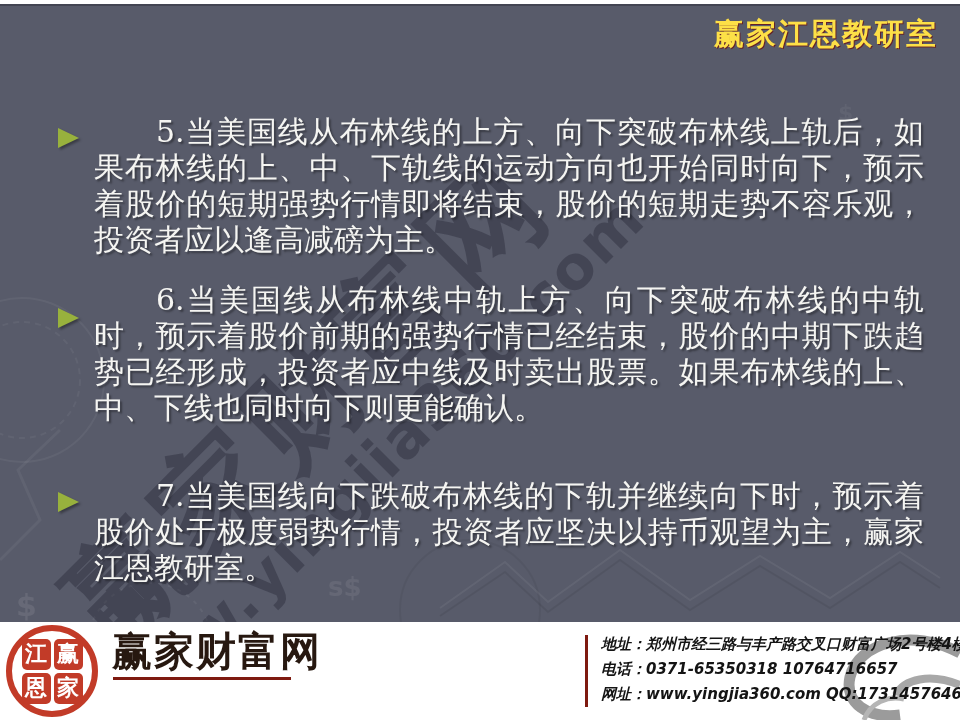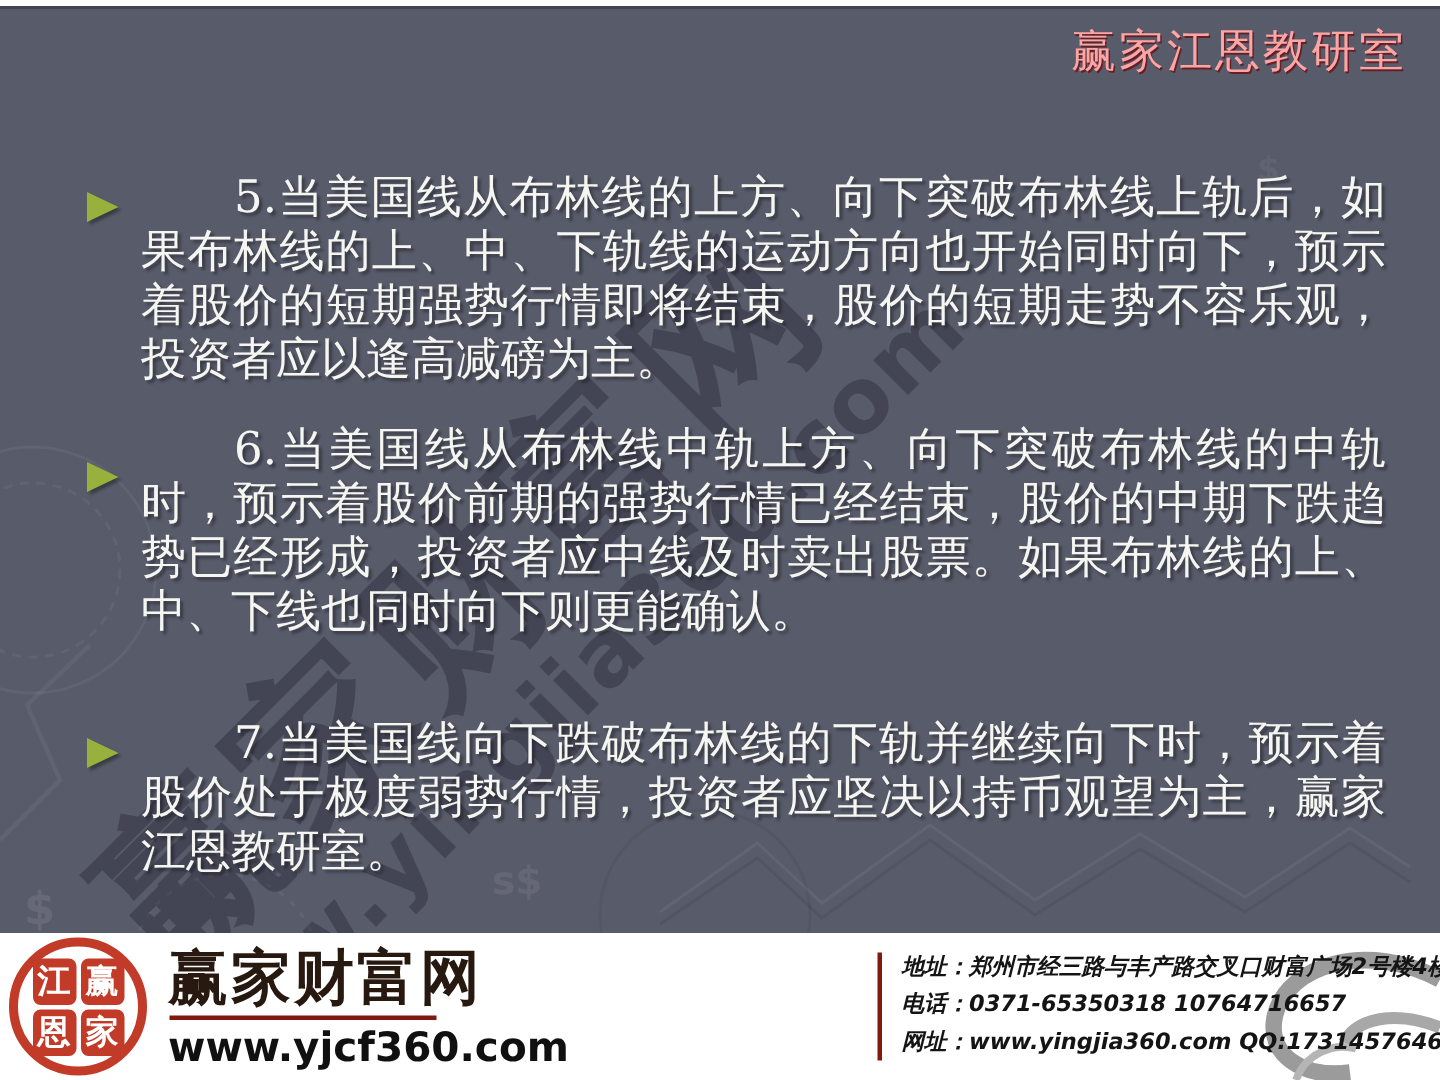--- a/index.html
+++ b/index.html
@@ -8,21 +8,21 @@
     background:#585b6a;
     font-family:"DejaVu Sans","Liberation Sans",sans-serif;
   }
   
   .top-strip { position:absolute; top:0; left:0; right:0; height:4px; background:#ffffff; border-bottom:2px solid #434552; z-index:6; }
 
   
   .header-title {
     position:absolute; top:14px; right:22px; z-index:5;
     font-family:"DejaVu Serif","Liberation Serif",serif;
-    font-size:30px; font-weight:normal; color:#fca5a5; letter-spacing:2px;
+    font-size:30px; font-weight:bold; color:#fde047; letter-spacing:2px;
     text-shadow:1px 1px 0 rgba(110,0,0,.65);
   }
 
   
   .decor-svg { position:absolute; left:0; top:0; z-index:1; }
   .watermark {
     position:absolute; left:-70px; top:330px; width:800px; z-index:2;
     transform:rotate(-45deg); text-align:center;
     color:rgba(23,25,39,.33); font-weight:bold; pointer-events:none;
   }
@@ -114,21 +114,20 @@
       <div class="seal-grid">
         <div class="seal-cell">江</div>
         <div class="seal-cell">赢</div>
         <div class="seal-cell">恩</div>
         <div class="seal-cell">家</div>
       </div>
     </div>
 
     <div class="site-name">赢家财富网</div>
     <div class="title-underline"></div>
-    <div class="site-url">www.yjcf360.com</div>
 
     <div class="vdivider"></div>
 
     <div class="contact">
       <div class="contact-row"><span>地址：</span><span>郑州市经三路与丰产路交叉口财富广场2号楼4楼C户</span></div>
       <div class="contact-row"><span>电话：</span><span>0371-65350318  10764716657</span></div>
       <div class="contact-row"><span>网址：</span><span>www.yingjia360.com  QQ:1731457646</span></div>
     </div>
 
   </div>

